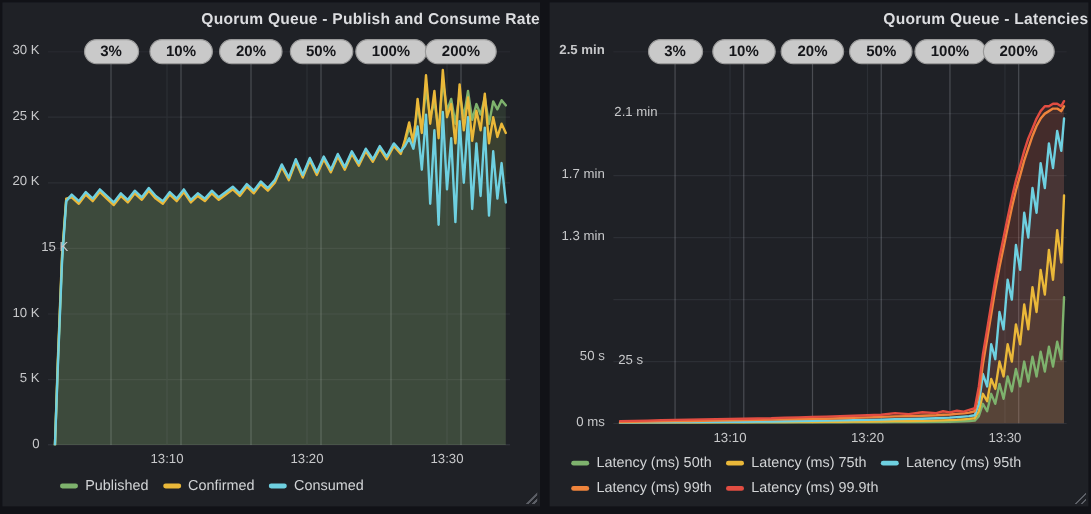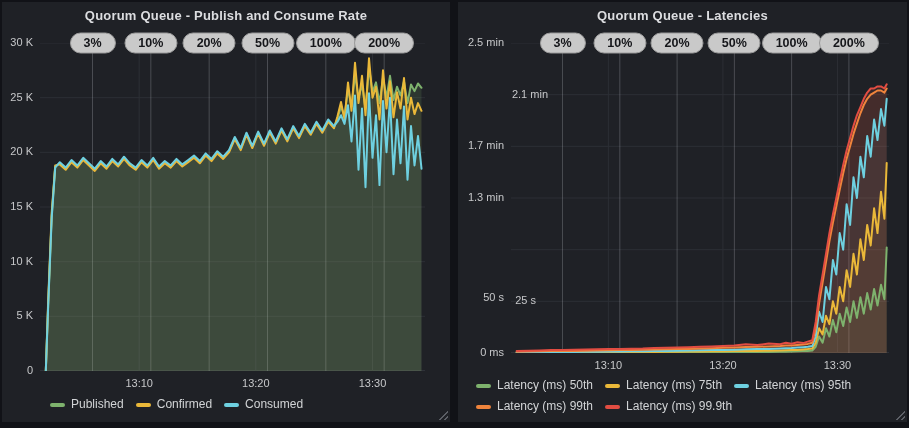--- a/index.html
+++ b/index.html
@@ -2,21 +2,21 @@
 <html><head>
 <meta charset="utf-8">
 <style>
   html,body{margin:0;padding:0;background:#111217;overflow:hidden;
     font-family:"Liberation Sans",sans-serif;-webkit-font-smoothing:antialiased;}
   body{width:909px;height:428px;}
   .dash{display:flex;gap:8px;padding:2px;height:424px;box-sizing:border-box;}
   .panel{position:relative;background:#1f2126;flex:none;height:100%;}
   .panel.p0{width:448px;}
   .panel.p1{width:449px;}
-  .panel-title{position:absolute;top:6px;left:0;right:0;margin:0;text-align:center;
+  .panel-title{position:absolute;top:6px;left:0;right:0;margin:0;text-align:right;
     font-size:13px;font-weight:700;color:#dcdde0;letter-spacing:.2px;cursor:pointer;}
   .plot-area{position:absolute;cursor:crosshair;}
   .p0 .plot-area{left:38px;top:41px;width:385px;height:328px;}
   .p1 .plot-area{left:53px;top:41px;width:378px;height:310px;}
   .plot-area svg{position:absolute;left:0;top:0;display:block;}
   .pill{position:absolute;transform:translate(-50%,-50%);z-index:3;background:#c9c9c9;
     color:#15161a;font-size:12.5px;font-weight:600;border-radius:11px;padding:2px 13px;
     line-height:15px;border:1px solid #9a9a9a;white-space:nowrap;cursor:pointer;}
   .ytick{position:absolute;color:#c7c8ca;font-size:11px;font-weight:500;text-align:right;}
   .xtick{position:absolute;color:#c7c8ca;font-size:11px;font-weight:500;text-align:center;width:44px;}
@@ -80,21 +80,21 @@
         </div>
         <div class="legend-item">
           <span class="swatch" style="background: rgb(110, 208, 224);"></span>
           <span>Consumed</span>
         </div>
       </div>
     <div class="grip"></div>
   <div class="ytick" style="top: 362px; left: 0px; width: 31px;">0</div>
       <div class="ytick" style="top: 307.333px; left: 0px; width: 31px;">5 K</div>
       <div class="ytick" style="top: 252.667px; left: 0px; width: 31px;">10 K</div>
-      <div class="ytick" style="top: 198px; left: 0px; width: 31px;">15 K</div>
+      <div class="ytick" style="top: 198px; left: 0px; width: 31px; padding-left: 24px;">15 K</div>
       <div class="ytick" style="top: 143.333px; left: 0px; width: 31px;">20 K</div>
       <div class="ytick" style="top: 88.6667px; left: 0px; width: 31px;">25 K</div>
       <div class="ytick" style="top: 34px; left: 0px; width: 31px;">30 K</div>
       <div class="xtick" style="left: 115.167px; top: 375px;">13:10</div>
       <div class="xtick" style="left: 231.833px; top: 375px;">13:20</div>
       <div class="xtick" style="left: 348.5px; top: 375px;">13:30</div>
     </section>
 
   <section class="panel p1">
     <h2 class="panel-title">Quorum Queue - Latencies</h2>
@@ -156,19 +156,19 @@
           <span>Latency (ms) 99.9th</span>
         </div>
       </div>
     <div class="grip"></div>
   <div class="ytick" style="top: 344px; left: 0px; width: 46px;">0 ms</div>
       <div class="ytick" style="top: 292.333px; left: 0px; width: 46px; padding-left: 32px;">25 s</div>
       <div class="ytick" style="top: 240.667px; left: 0px; width: 46px; margin-top: 48px;">50 s</div>
       <div class="ytick" style="top: 189px; left: 0px; width: 46px;">1.3 min</div>
       <div class="ytick" style="top: 137.333px; left: 0px; width: 46px;">1.7 min</div>
       <div class="ytick" style="top: 85.6667px; left: 0px; width: 46px; padding-left: 44px;">2.1 min</div>
-      <div class="ytick" style="top: 34px; left: 0px; width: 46px;">2.5 min</div>
+      <div class="ytick" style="top: 34px; left: 0px; width: 46px; font-weight: bold;">2.5 min</div>
       <div class="xtick" style="left: 128.364px; top: 357px;">13:10</div>
       <div class="xtick" style="left: 242.909px; top: 357px;">13:20</div>
       <div class="xtick" style="left: 357.455px; top: 357px;">13:30</div>
     </section>
 
 </div>
 
 </body></html>

